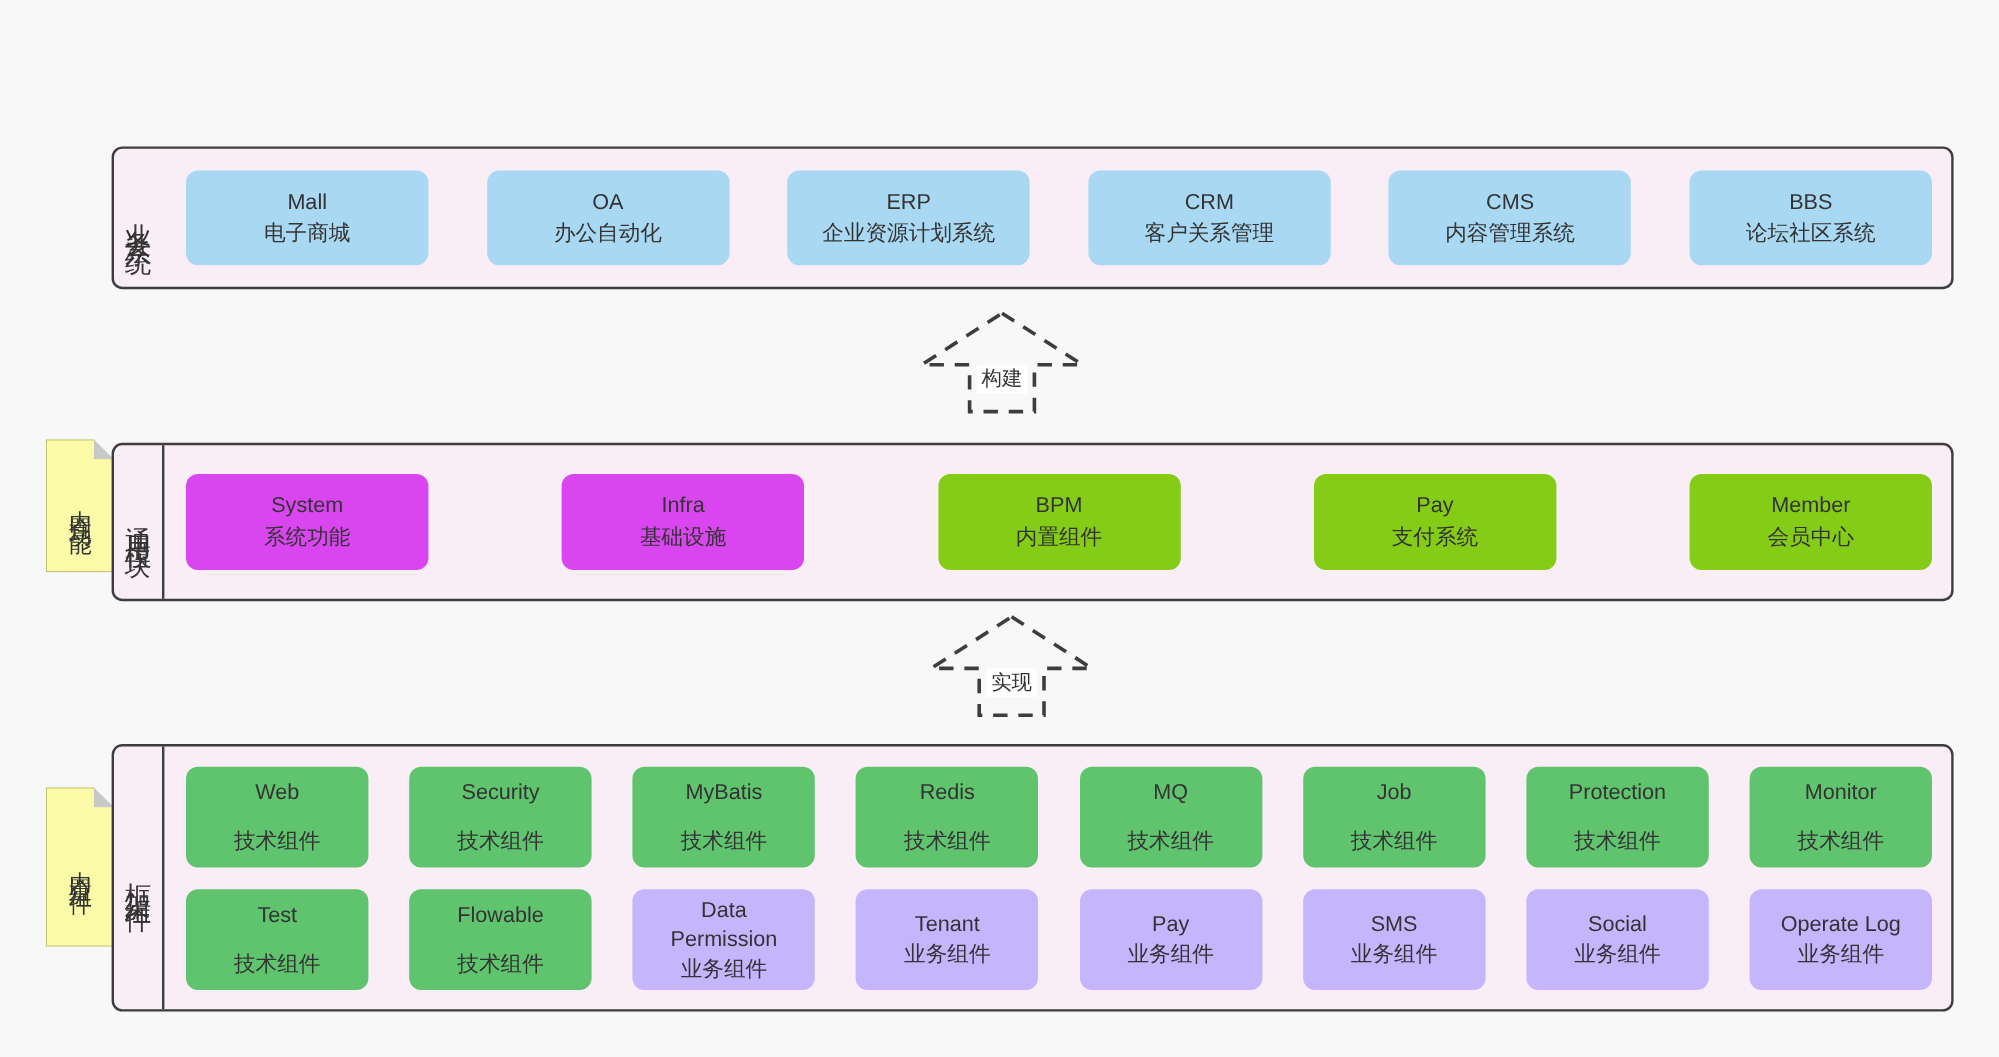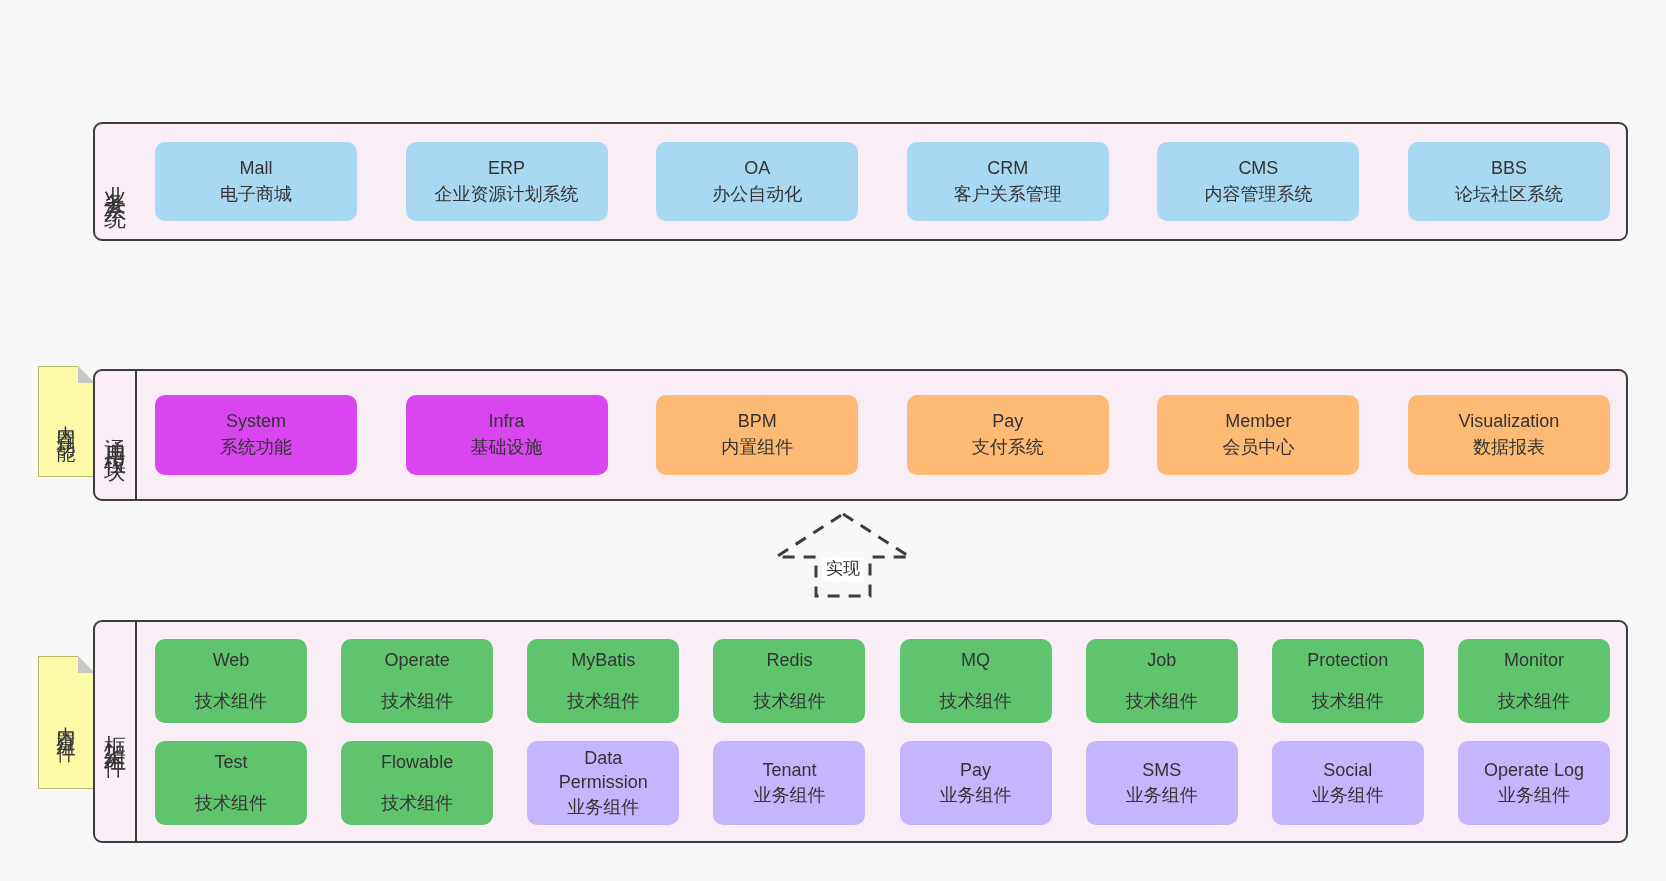--- a/index.html
+++ b/index.html
@@ -55,21 +55,21 @@
     font-size:18px;line-height:1.42;
     color:#333;
     box-sizing:border-box;
     padding:2px 16px;
   }
   .box-6{width:202px;height:79px;}
   .c-modules .box-6{height:80px;}
   .box-8{width:152px;height:84px;line-height:1.35;}
   .blue {background:#a9d8f3;}
   .red  {background:#d946ef;}
-  .pink {background:#fdba74;}
+  .pink {background:#84cc16;}
   .gdark{background:#60c46f;gap:17px;}
   .glight{background:#c4b5fd;}
 
   
   .note{position:absolute;width:57px;z-index:1;}
   .note-modules{left:38px;top:366px;height:111px;}
   .note-framework{left:38px;top:656px;height:133px;}
   .note-paper{
     position:absolute;inset:0;
     background:#fbfba7;
@@ -127,42 +127,48 @@
   </div>
 
   <div class="container c-business">
     <div class="lane-label">业务系统</div>
     <div class="content">
       <div class="box box-6 blue">
         <div>Mall</div>
         <div>电子商城</div>
       </div>
       <div class="box box-6 blue">
+        <div>OA</div>
+        <div>办公自动化</div>
+      </div>
+      <div class="box box-6 blue">
         <div>ERP</div>
         <div>企业资源计划系统</div>
       </div>
       <div class="box box-6 blue">
-        <div>OA</div>
-        <div>办公自动化</div>
-      </div>
-      <div class="box box-6 blue">
         <div>CRM</div>
         <div>客户关系管理</div>
       </div>
       <div class="box box-6 blue">
         <div>CMS</div>
         <div>内容管理系统</div>
       </div>
       <div class="box box-6 blue">
         <div>BBS</div>
         <div>论坛社区系统</div>
       </div>
     </div>
   </div>
 
+  <div class="arrow-wrap a-build">
+    <svg class="arrow-svg" viewBox="0 0 140 88">
+      <path class="arrow-path" d="M70 3 L137 46 L97 46 L97 85 L43 85 L43 46 L3 46 Z"></path>
+    </svg>
+    <div class="arrow-label">构建</div>
+  </div>
 
   <div class="container c-modules">
     <div class="lane-label">通用模块</div>
     <div class="lane-sep"></div>
     <div class="content">
       <div class="box box-6 red">
         <div>System</div>
         <div>系统功能</div>
       </div>
       <div class="box box-6 red">
@@ -174,45 +180,41 @@
         <div>内置组件</div>
       </div>
       <div class="box box-6 pink">
         <div>Pay</div>
         <div>支付系统</div>
       </div>
       <div class="box box-6 pink">
         <div>Member</div>
         <div>会员中心</div>
       </div>
-      <div class="box box-6 pink">
-        <div>Visualization</div>
-        <div>数据报表</div>
-      </div>
     </div>
   </div>
 
   <div class="arrow-wrap a-impl">
     <svg class="arrow-svg" viewBox="0 0 140 88">
       <path class="arrow-path" d="M70 3 L137 46 L97 46 L97 85 L43 85 L43 46 L3 46 Z"></path>
     </svg>
     <div class="arrow-label">实现</div>
   </div>
 
   <div class="container c-framework">
     <div class="lane-label">框架组件</div>
     <div class="lane-sep"></div>
     <div class="content two-rows">
       <div class="row8">
         <div class="box box-8 gdark">
           <div>Web</div>
           <div>技术组件</div>
         </div>
         <div class="box box-8 gdark">
-          <div>Operate</div>
+          <div>Security</div>
           <div>技术组件</div>
         </div>
         <div class="box box-8 gdark">
           <div>MyBatis</div>
           <div>技术组件</div>
         </div>
         <div class="box box-8 gdark">
           <div>Redis</div>
           <div>技术组件</div>
         </div>

